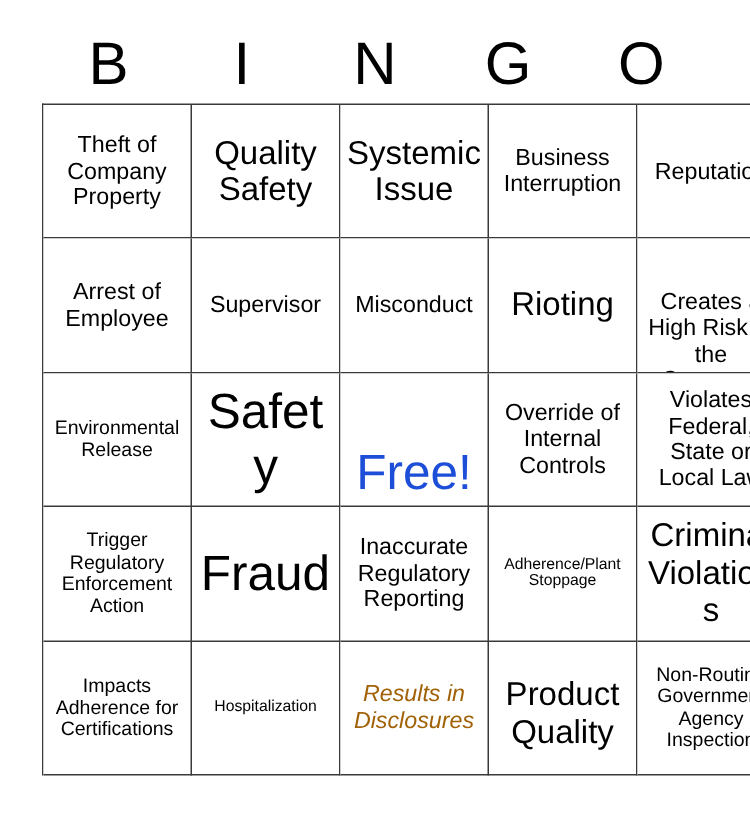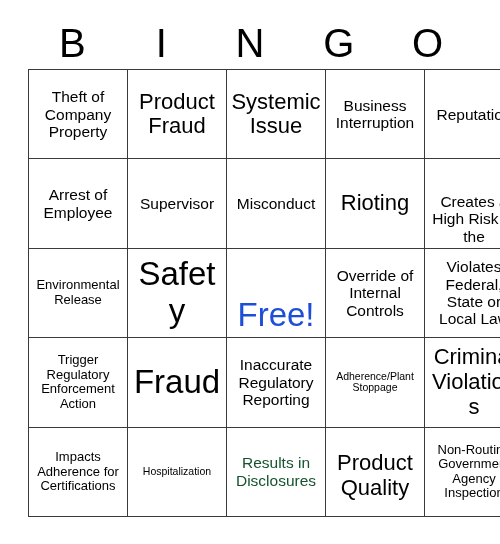--- a/index.html
+++ b/index.html
@@ -104,21 +104,21 @@
     <div class="header-letter" style="color: rgb(0, 0, 0);">O</div>
   </div>
 
   <div id="bingo-grid" style="border-color: rgb(58, 58, 58);">
 
     <div class="bingo-row">
       <div class="bingo-cell" style="border-color: rgb(58, 58, 58);">
           <span class="cell-text sz-md" style="color: rgb(0, 0, 0);">Theft of Company Property</span>
         </div>
       <div class="bingo-cell" style="border-color: rgb(58, 58, 58);">
-          <span class="cell-text sz-lg" style="color: rgb(0, 0, 0);">Product Fraud</span>
+          <span class="cell-text sz-lg" style="color: rgb(0, 0, 0);">Quality Safety</span>
         </div>
       <div class="bingo-cell" style="border-color: rgb(58, 58, 58);">
           <span class="cell-text sz-lg" style="color: rgb(0, 0, 0);">Systemic Issue</span>
         </div>
       <div class="bingo-cell" style="border-color: rgb(58, 58, 58);">
           <span class="cell-text sz-md" style="color: rgb(0, 0, 0);">Business Interruption</span>
         </div>
       <div class="bingo-cell" style="border-color: rgb(58, 58, 58);">
           <span class="cell-text sz-md" style="color: rgb(0, 0, 0);">Reputation</span>
         </div>
@@ -179,21 +179,21 @@
     </div>
 
     <div class="bingo-row">
       <div class="bingo-cell" style="border-color: rgb(58, 58, 58);">
           <span class="cell-text sz-sm" style="color: rgb(0, 0, 0);">Impacts Adherence for Certifications</span>
         </div>
       <div class="bingo-cell" style="border-color: rgb(58, 58, 58);">
           <span class="cell-text sz-xs" style="color: rgb(0, 0, 0);">Hospitalization</span>
         </div>
       <div class="bingo-cell" style="border-color: rgb(58, 58, 58);">
-          <span class="cell-text sz-md" style="color: #14532d;">Results in Disclosures</span>
+          <span class="cell-text sz-md" style="color: #a16207; font-style: italic;">Results in Disclosures</span>
         </div>
       <div class="bingo-cell" style="border-color: rgb(58, 58, 58);">
           <span class="cell-text sz-lg" style="color: rgb(0, 0, 0); margin-top: 8px;">Product Quality</span>
         </div>
       <div class="bingo-cell" style="border-color: rgb(58, 58, 58);">
           <span class="cell-text sz-sm" style="color: rgb(0, 0, 0);">Non-Routine Government Agency Inspection</span>
         </div>
     </div>
 
   </div>

